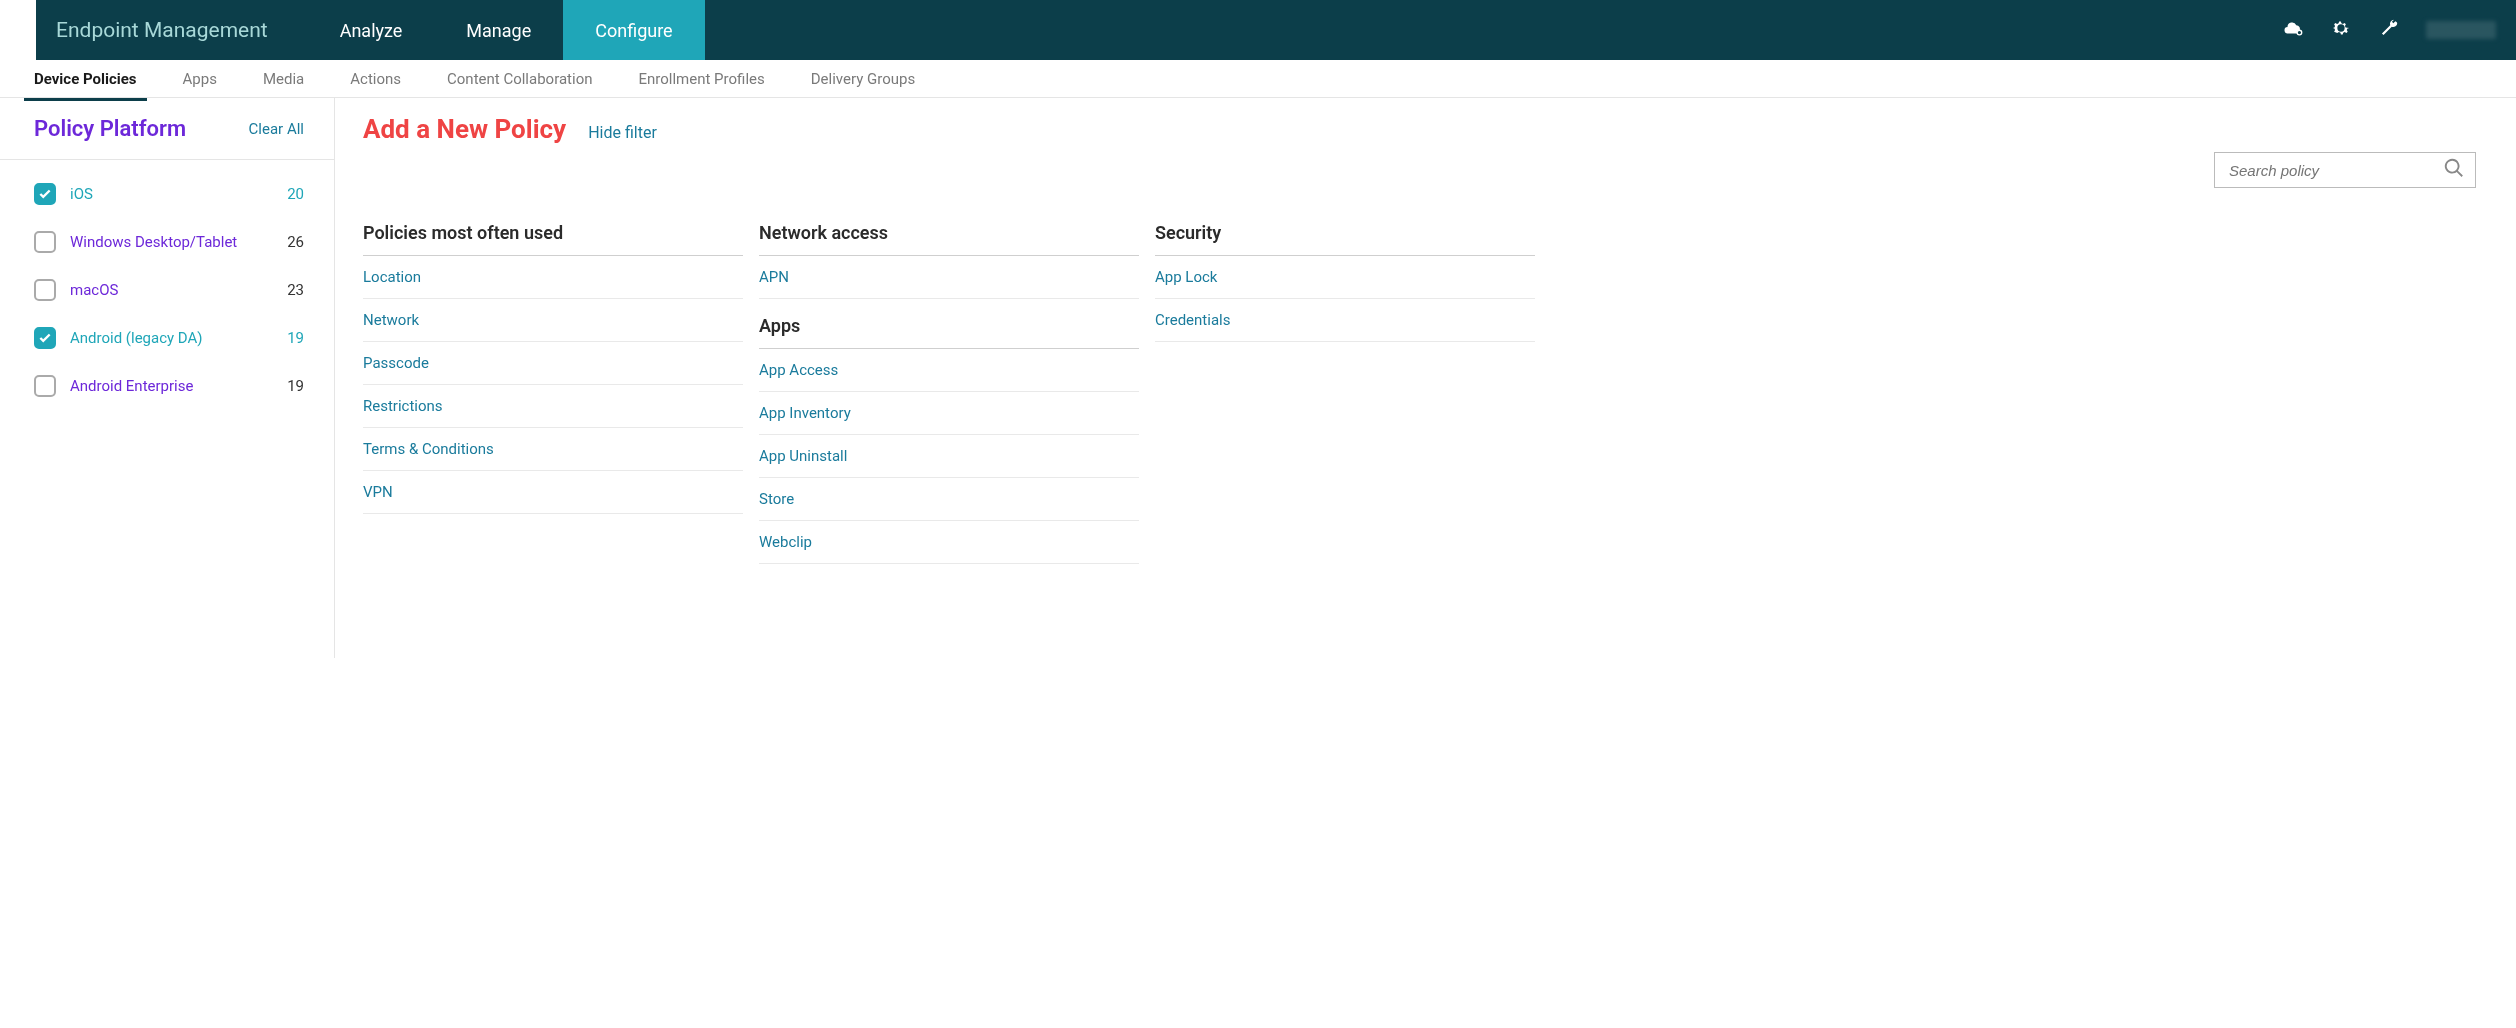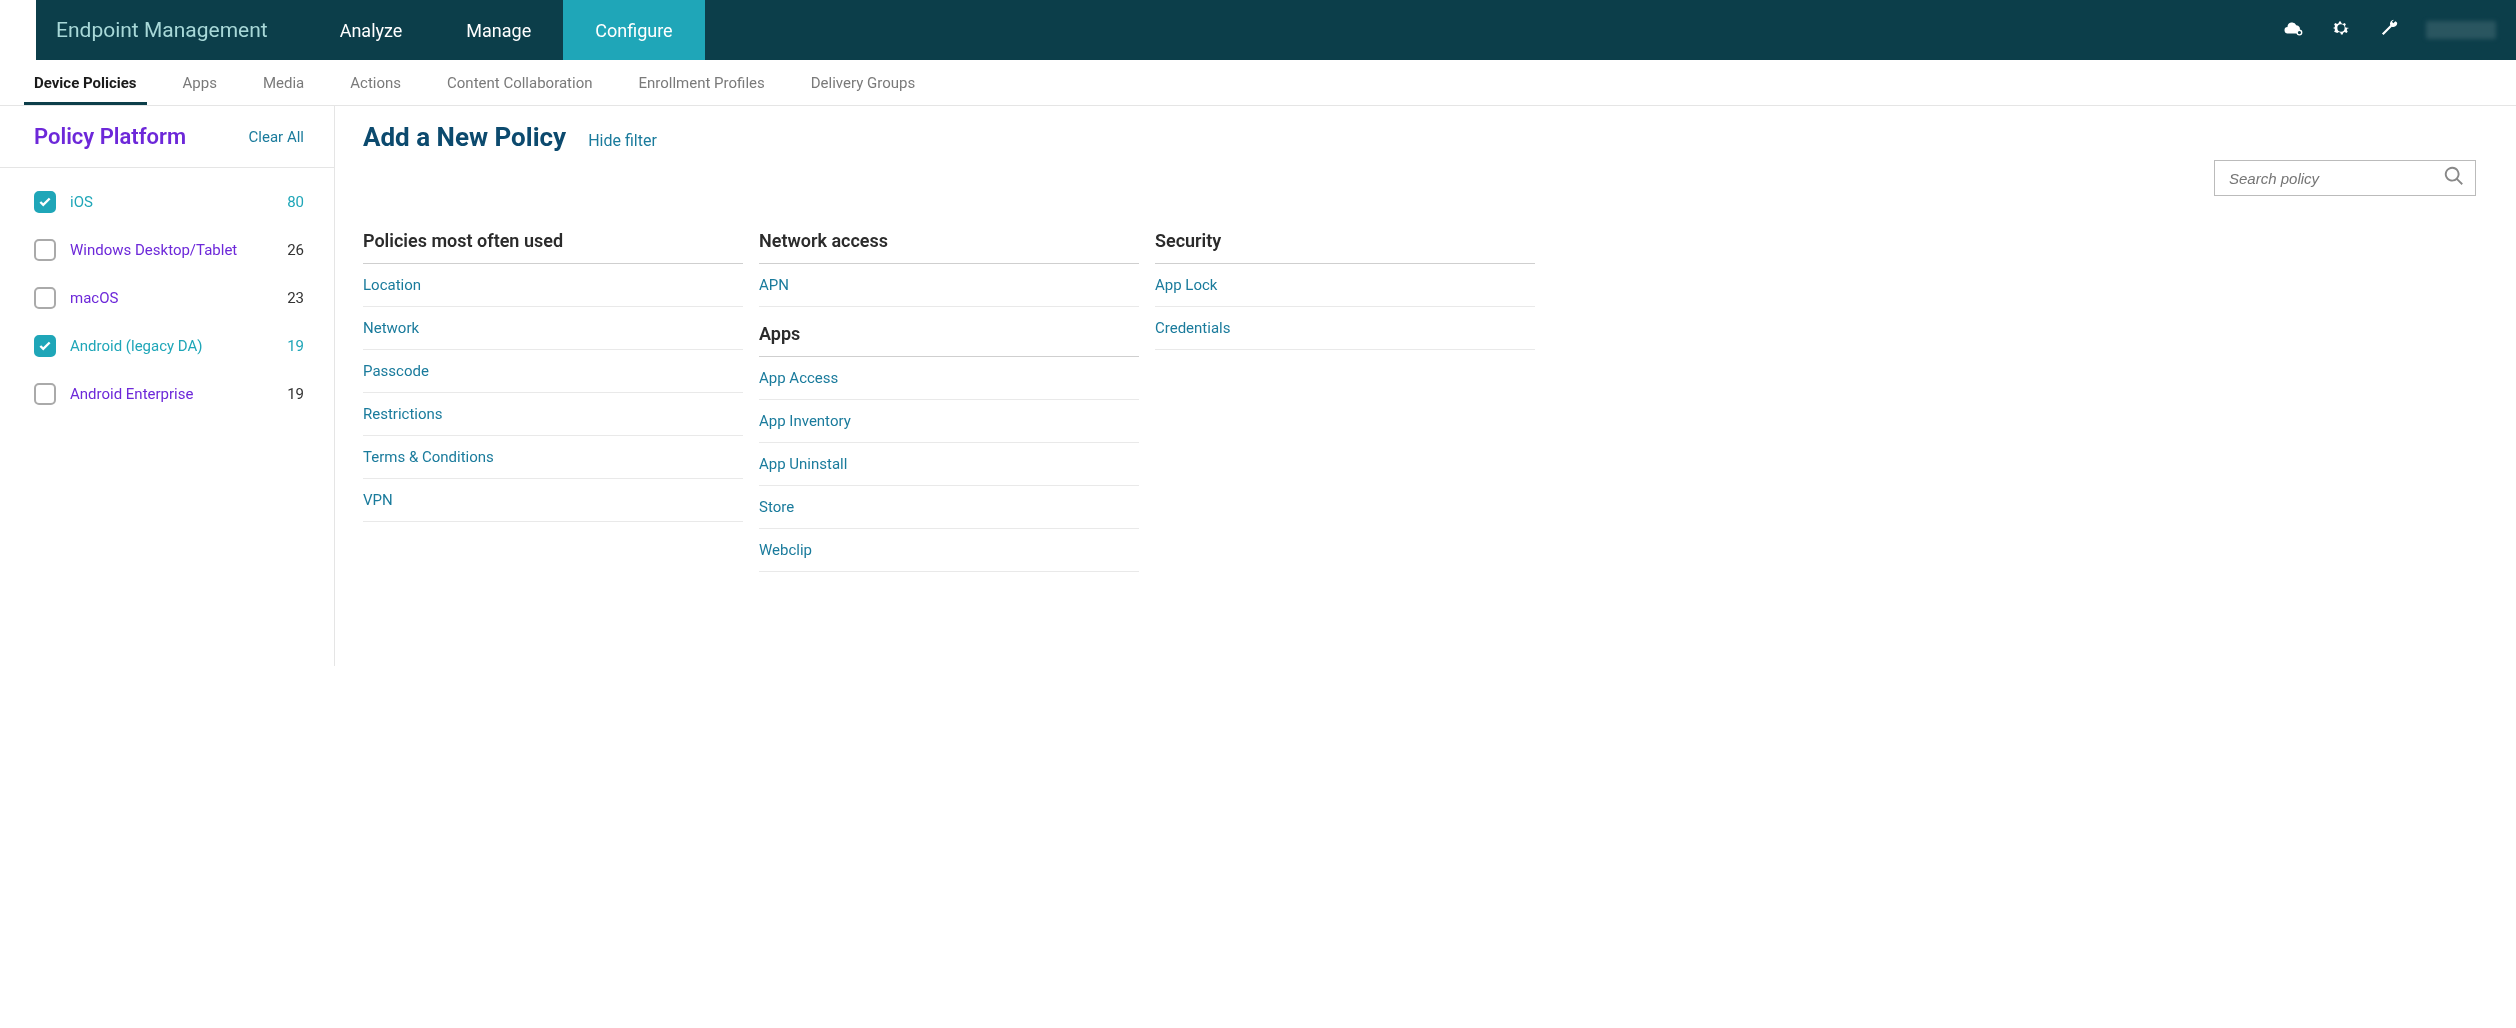--- a/index.html
+++ b/index.html
@@ -42,21 +42,21 @@
     width: 70px; height: 18px; background: #2a5660;
     filter: blur(2px); border-radius: 2px;
   }
 
   
   .sub-nav {
     display: flex;
     gap: 46px;
     padding: 0 34px;
     border-bottom: 1px solid #e5e5e5;
-    height: 46px;
+    height: 38px;
     align-items: center;
   }
   .sub-tab {
     font-size: 15px;
     color: #7a7a7a;
     cursor: pointer;
     padding: 12px 0;
     position: relative;
   }
   .sub-tab.active {
@@ -107,21 +107,21 @@
   .cb.checked { background: #1fa6b8; border-color: #1fa6b8; }
   .cb.checked svg { width: 14px; height: 14px; }
   .pl-label { font-size: 15px; color: #6d28d9; cursor: pointer; flex: 1; }
   .platform-item.checked .pl-label { color: #1fa6b8; }
   .pl-count { font-size: 15px; color: #333; }
   .platform-item.checked .pl-count { color: #1fa6b8; }
 
   
   .main { flex: 1; padding: 16px 40px 20px 28px; }
   .main-head { display: flex; align-items: baseline; gap: 22px; margin-bottom: 8px; }
-  .main-head h1 { font-size: 26px; font-weight: 700; color: #0c4a6e; }
+  .main-head h1 { font-size: 26px; font-weight: 700; color: #ef4444; }
   .hide-filter { color: #1a7b9c; font-size: 16px; cursor: pointer; }
   .search-row { display: flex; justify-content: flex-end; margin-bottom: 34px; }
   .search-box {
     width: 262px; height: 36px;
     border: 1px solid #bbb;
     display: flex; align-items: center;
     padding: 0 10px 0 14px;
   }
   .search-box input {
     border: none; outline: none; flex: 1;
@@ -190,21 +190,21 @@
       <span class="clear-all">Clear All</span>
     </div>
     <ul class="platform-list" id="platform-list">
         <li class="platform-item checked">
           <span class="cb checked">
             <svg viewBox="0 0 24 24" fill="none" stroke="#fff" stroke-width="4">
               <polyline points="4 12 9 17 20 6"></polyline>
             </svg>
           </span>
           <span class="pl-label">iOS</span>
-          <span class="pl-count">80</span>
+          <span class="pl-count">20</span>
         </li>
         <li class="platform-item">
           <span class="cb"></span>
           <span class="pl-label">Windows Desktop/Tablet</span>
           <span class="pl-count">26</span>
         </li>
         <li class="platform-item">
           <span class="cb"></span>
           <span class="pl-label">macOS</span>
           <span class="pl-count">23</span>

